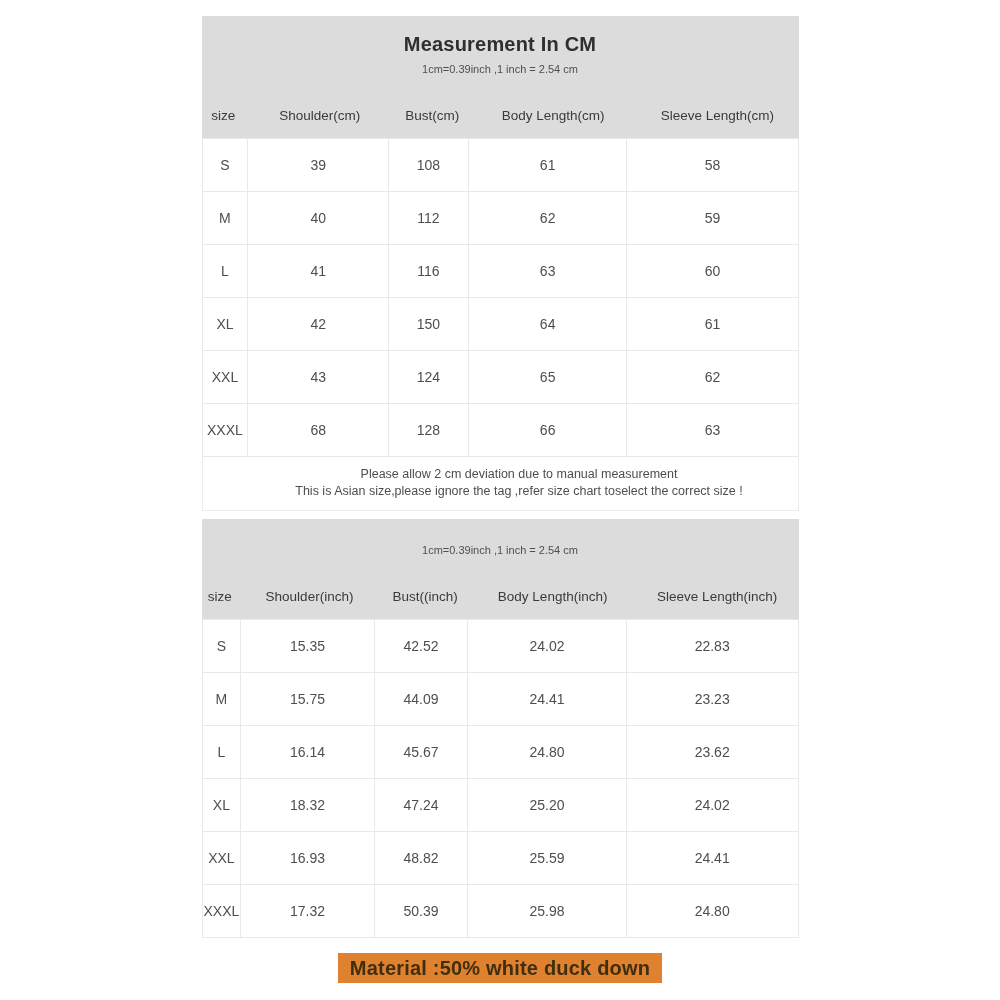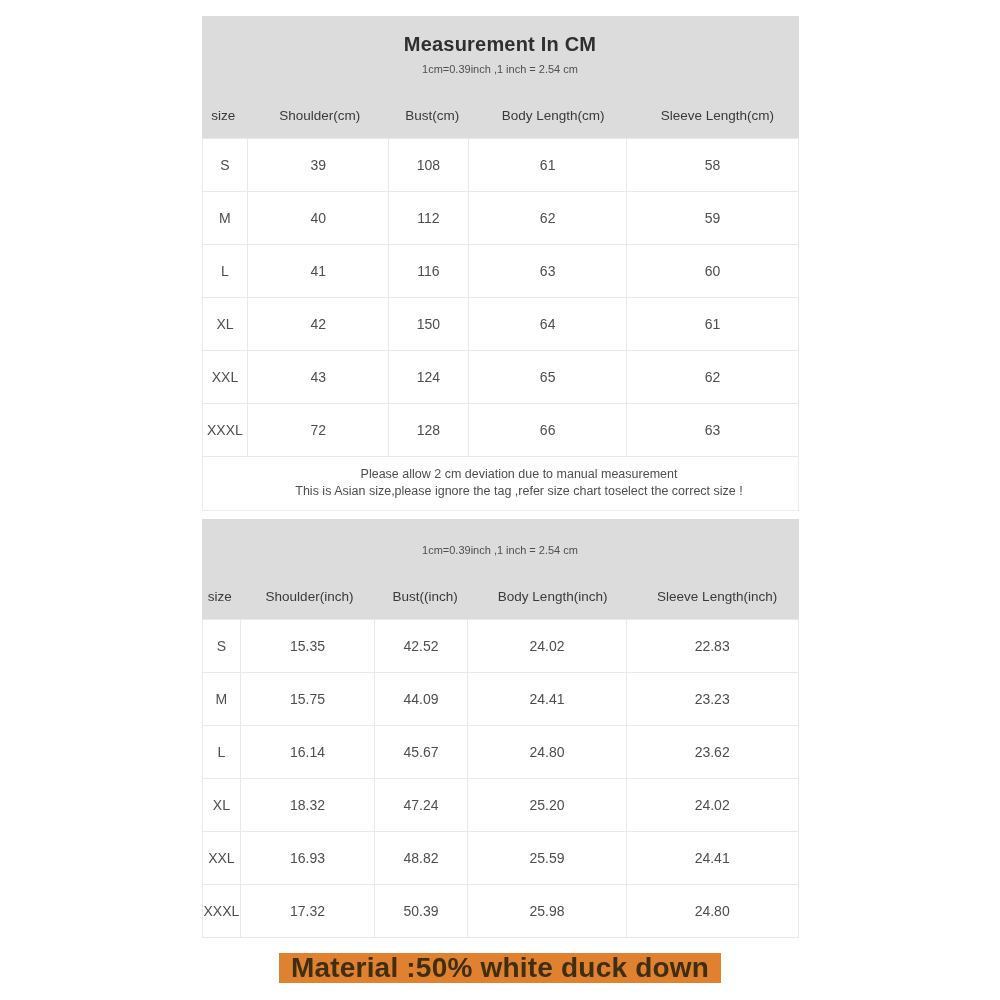--- a/index.html
+++ b/index.html
@@ -79,21 +79,21 @@
     padding-left: 38px;
   }
   .section-gap { height: 8px; }
   
   .material-bar {
     margin: 15px auto 0 auto;
     width: fit-content;
     background: #e0812f;
     color: #3f2e0f;
     font-weight: bold;
-    font-size: 28px;
+    font-size: 20px;
     line-height: 24px;
     padding: 3px 12px 3px 12px;
     letter-spacing: 0.2px;
   }
 </style>
 </head>
 <body>
 
 <div class="page">
 
@@ -149,21 +149,21 @@
             </tr>
             <tr>
               <td>XXL</td>
               <td>43</td>
               <td>124</td>
               <td>65</td>
               <td>62</td>
             </tr>
             <tr>
               <td>XXXL</td>
-              <td>72</td>
+              <td>68</td>
               <td>128</td>
               <td>66</td>
               <td>63</td>
             </tr>
           </tbody>
         </table>
       </div>
     <div class="notes">
       <p>Please allow 2 cm deviation due to manual measurement</p>
       <p>This is Asian size,please ignore the tag ,refer size chart toselect the correct size !</p>

